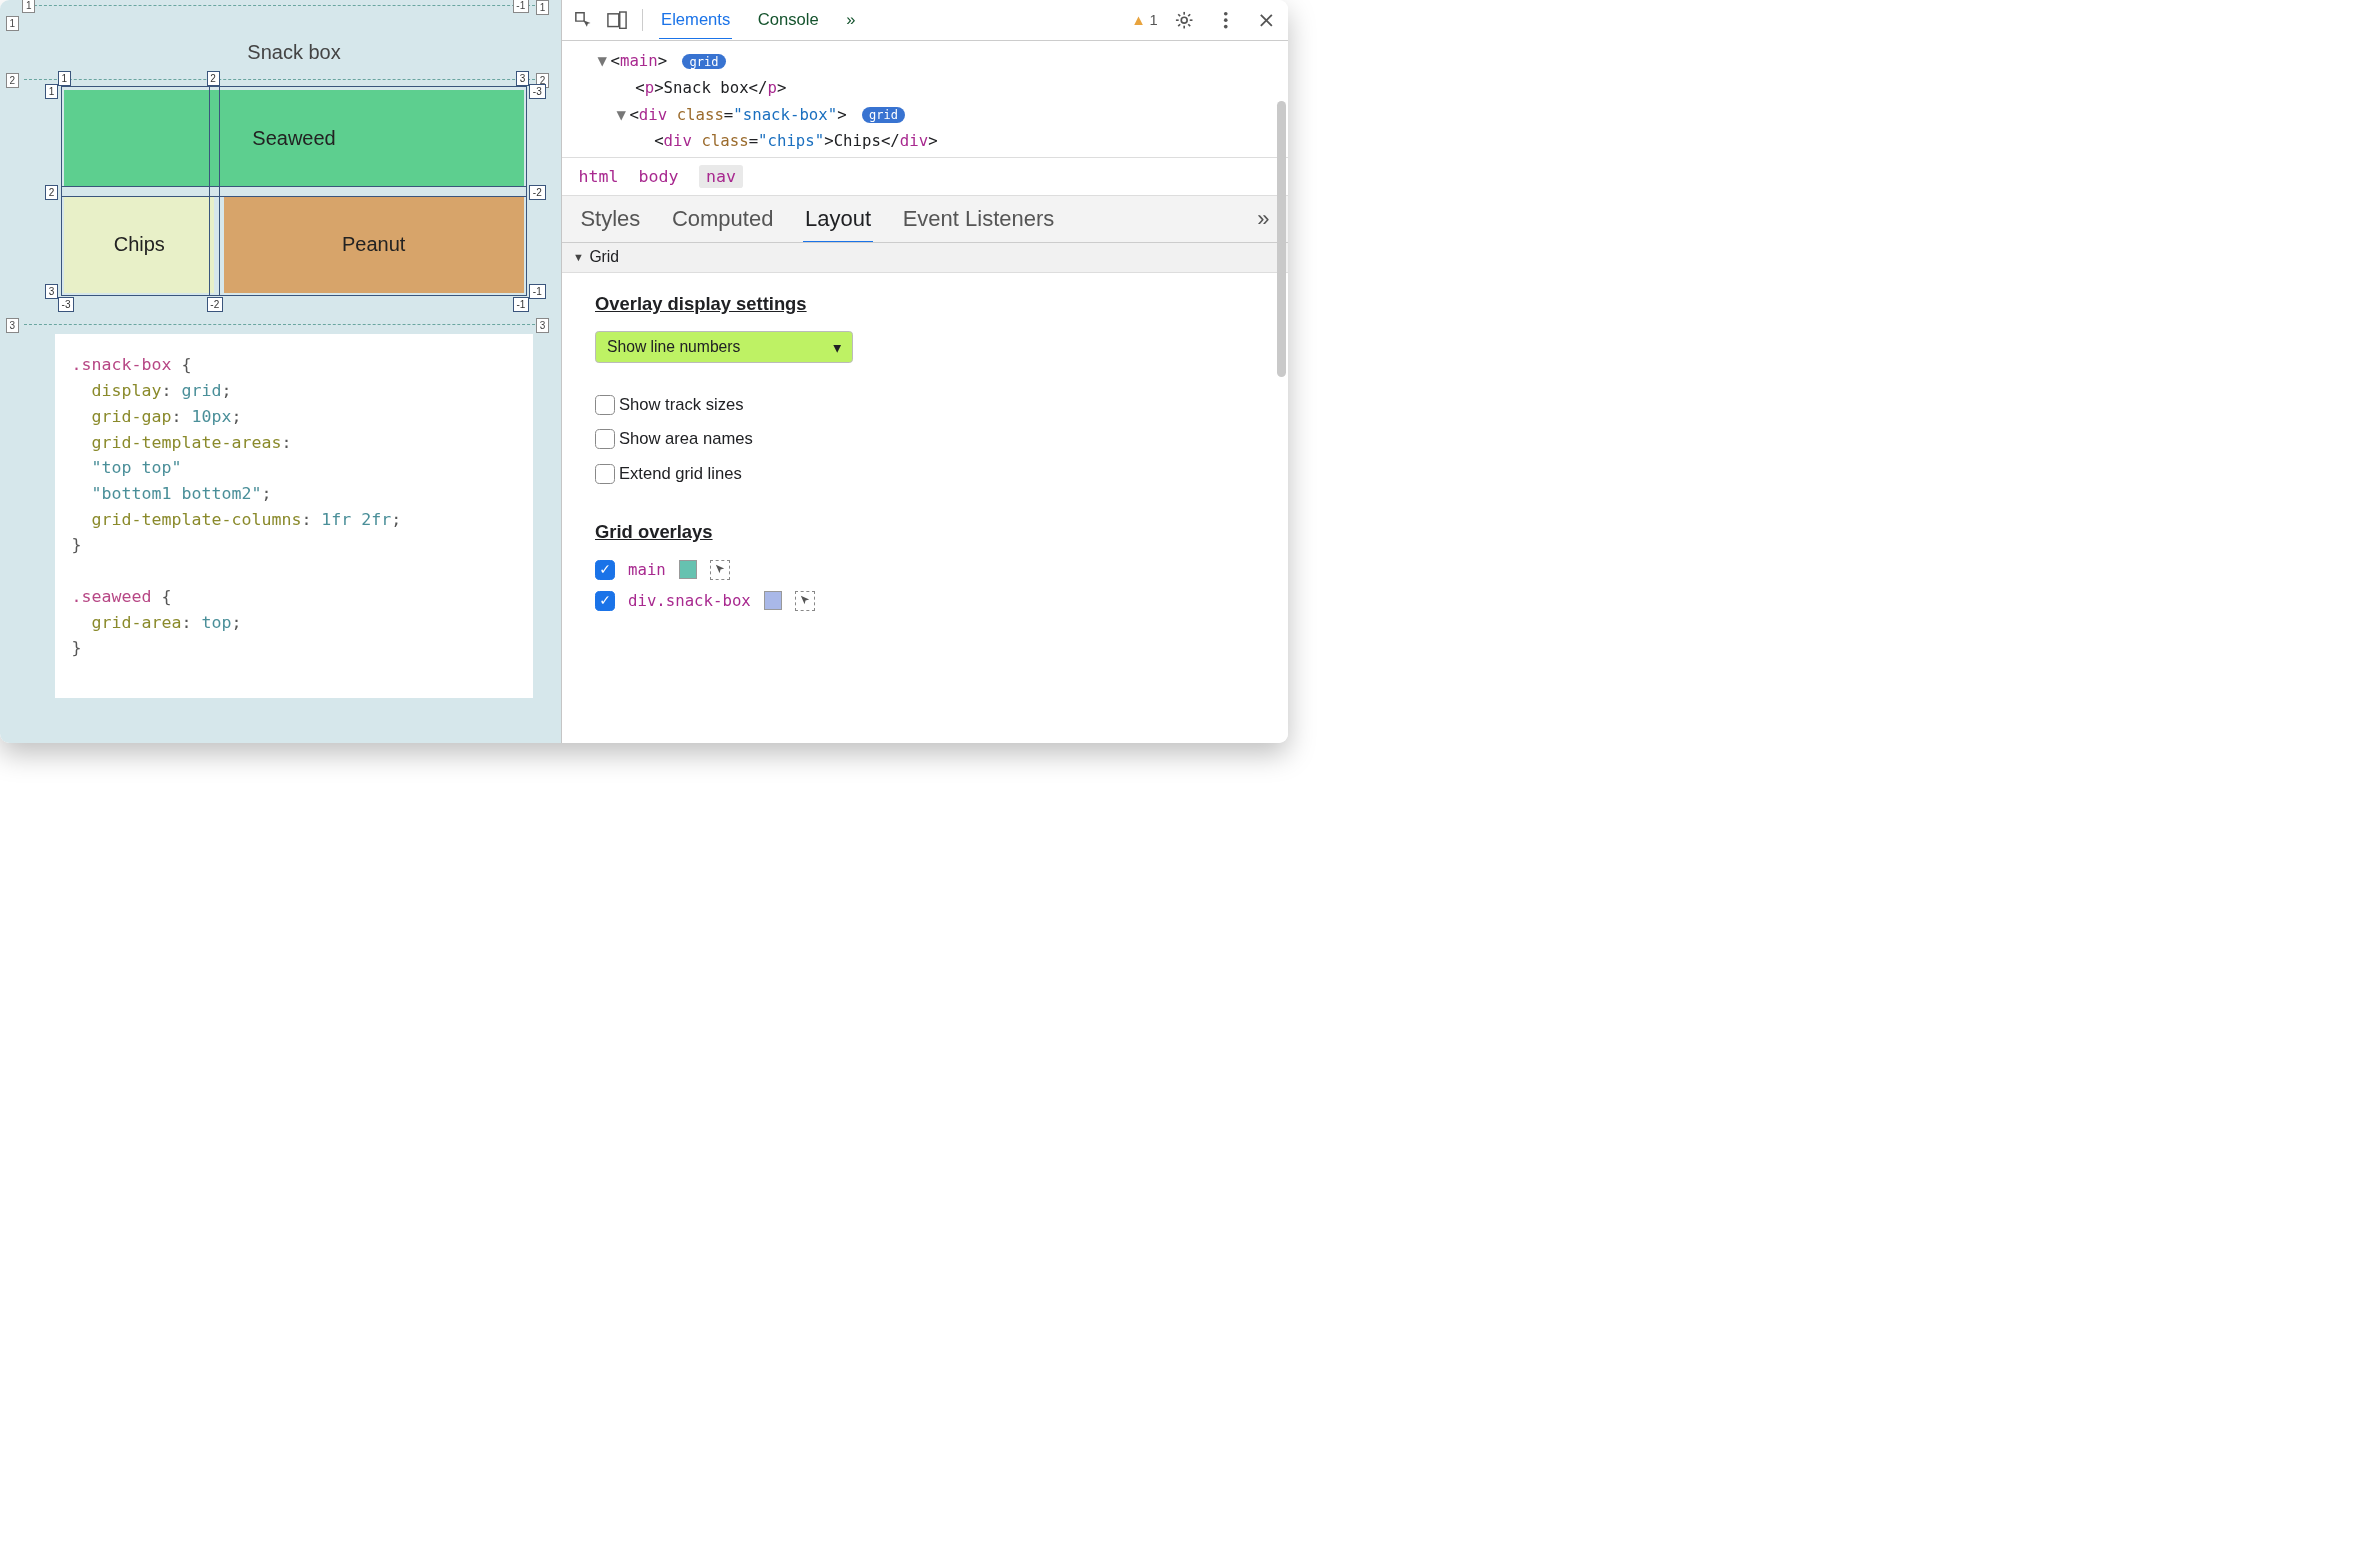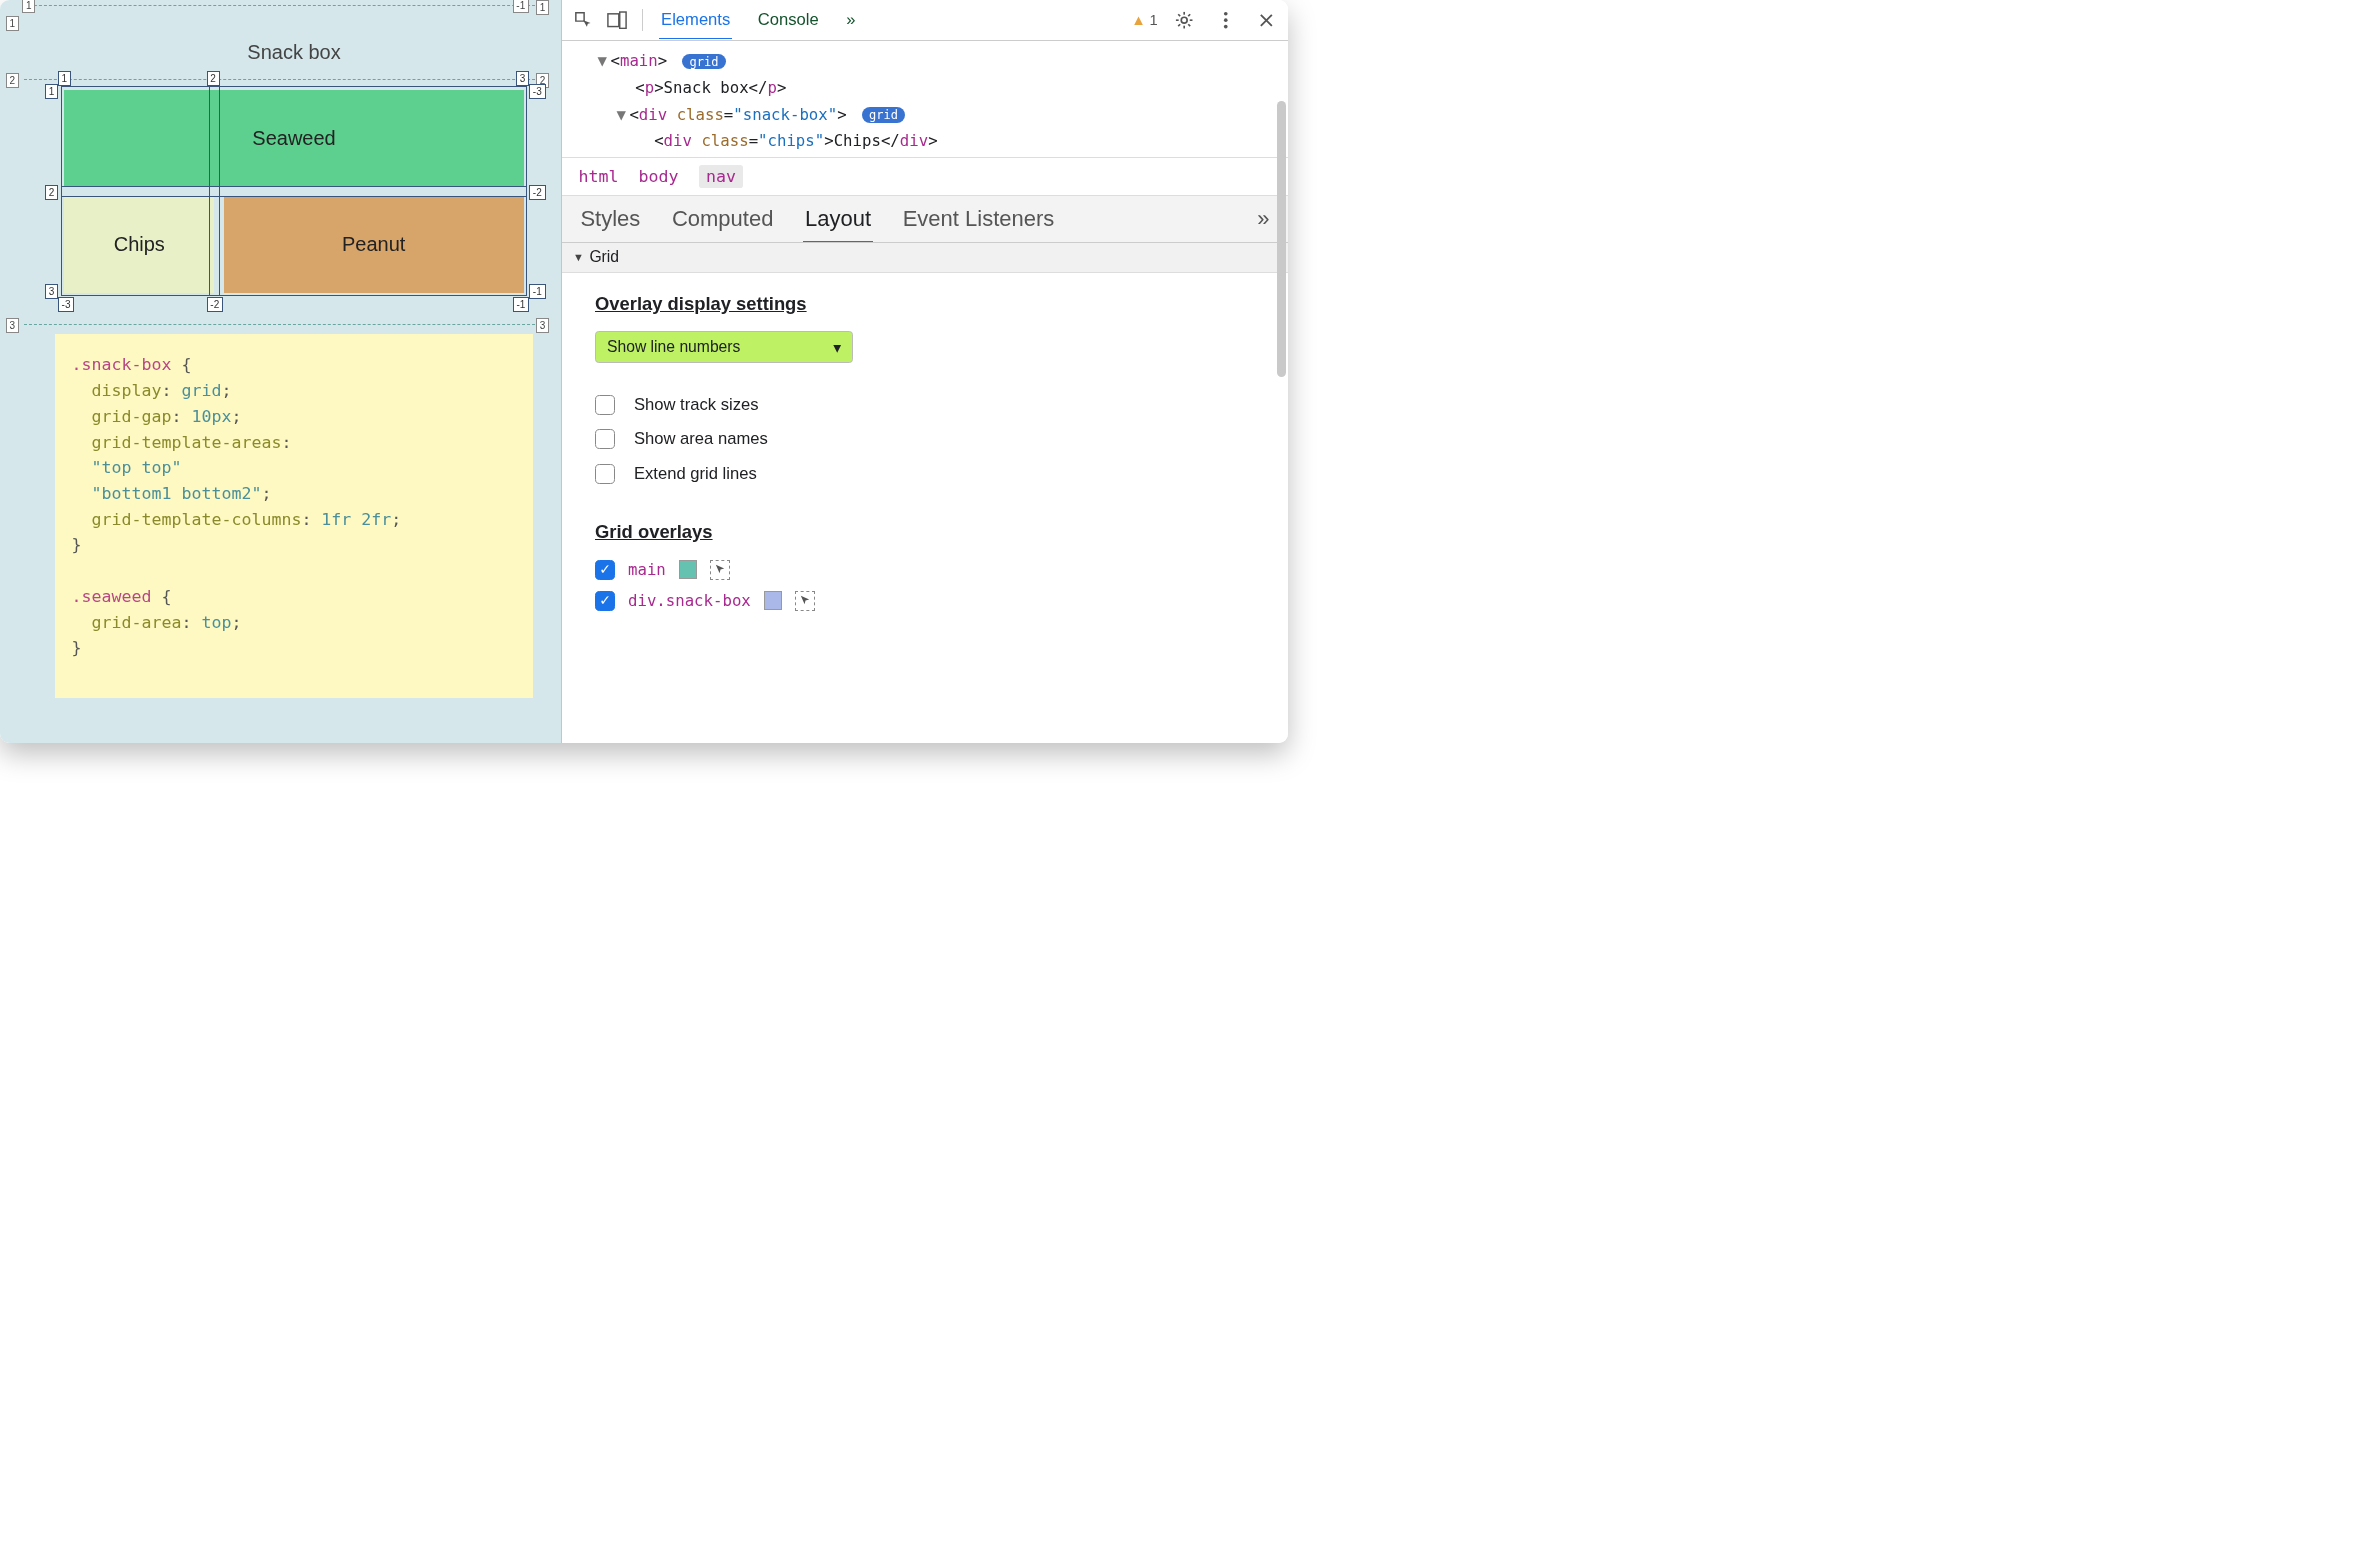--- a/index.html
+++ b/index.html
@@ -84,21 +84,21 @@
     background: transparent;
   }
   .hline { border-top: 0.9px dashed #6aa6a0; height:0; }
   .vline { border-left: 0.9px dashed #6aa6a0; width:0; }
   .hline-solid { border-top: 0.9px solid #3a557c; }
   .vline-solid { border-left: 0.9px solid #3a557c; }
 
   
   .code-block {
     margin-top: 41px;
-    background: #fef9c3;
+    background: #ffffff;
     padding: 18.4px 16.6px 37px;
     font-family: "SF Mono", Menlo, Consolas, monospace;
     font-size: 16.6px;
     line-height: 1.55;
     color: #555;
     white-space: pre;
     overflow: hidden;
   }
   .sel  { color: #b74785; }
   .prop { color: #8a8a2b; }
@@ -178,21 +178,21 @@
   .tri { font-size:11px; color:#444; }
 
   .layout-body { padding: 20px 33px; font-size:16.6px; }
   .group-title { font-weight:600; font-size:18.4px; margin-bottom:16.6px;text-decoration:underline; }
   .select-box {
     display:inline-flex; align-items:center; justify-content:space-between;
     border:0.9px solid #bbb; border-radius:3.7px;
     padding:5.5px 11px; width:258px; font-size:15.7px; margin-bottom:16.6px;
     background:#bef264;
   }
-  .chk-row { display:flex; align-items:center; gap:19px; margin:14.7px 0; font-size:16.6px;}
+  .chk-row { display:flex; align-items:center; gap:4px; margin:14.7px 0; font-size:16.6px;}
   .chk {
     width:20px; height:20px; border:1.4px solid #888; border-radius:4.6px; background:#fff;
     display:flex; align-items:center; justify-content:center;
   }
   .chk.checked { background:#1a73e8; border-color:#1a73e8; }
   .chk.checked::after { content:"✓"; color:#fff; font-size:14px; margin-top:-0.9px;}
   .overlay-row { display:flex; align-items:center; gap:13px; margin:11px 0; }
   .overlay-label { color:#a8298f; font-family:"SF Mono",Menlo,Consolas,monospace; font-size:15.7px;}
   .swatch { width:18.4px; height:18.4px; border:0.9px solid #999; }
   .dash-box {

